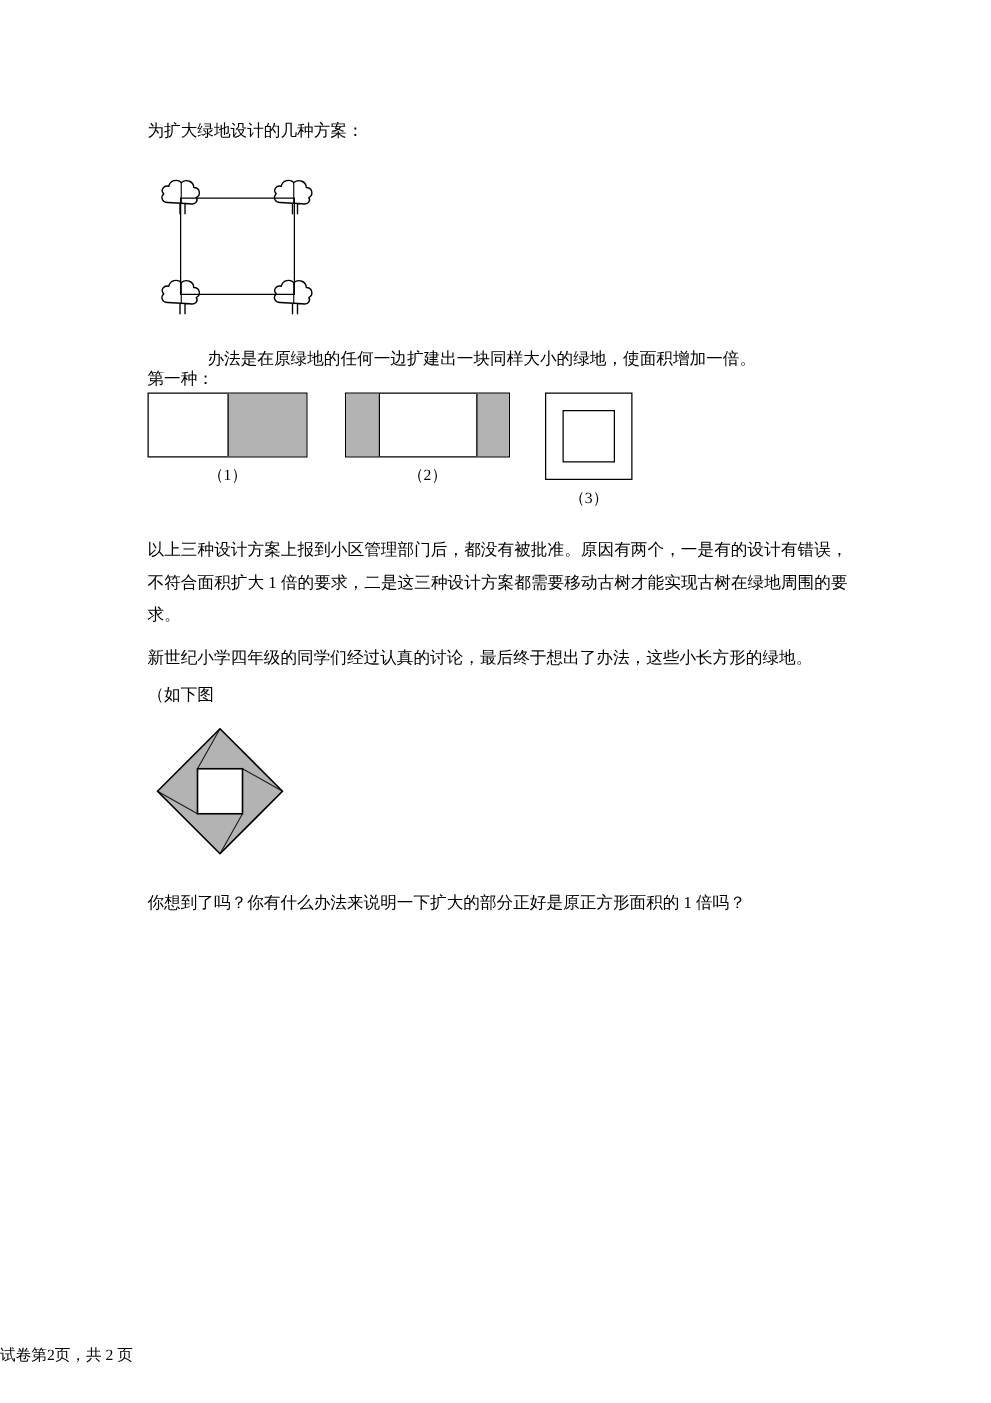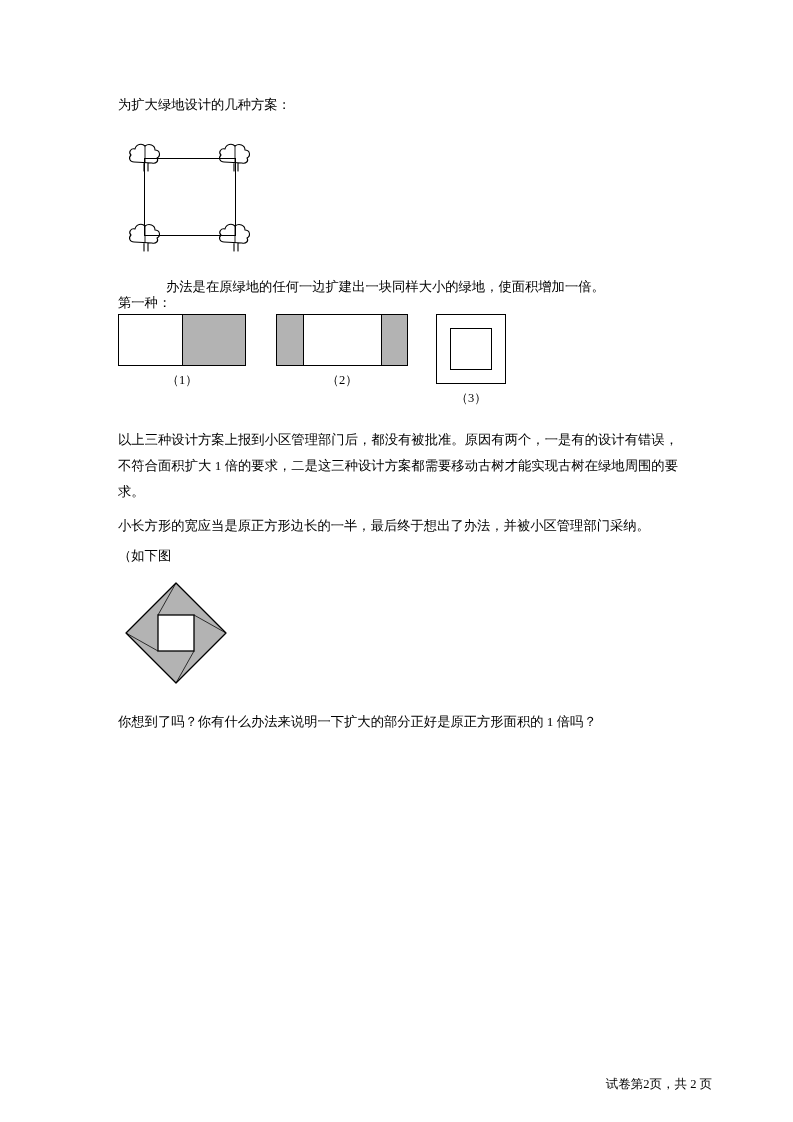--- a/index.html
+++ b/index.html
@@ -135,21 +135,21 @@
     height: 104px;
     margin: 12px 0 14px 6px;
   }
 
   
   .footer {
     position: absolute;
     left: 0;
     top: 1076px;
     width: 712px;
-    text-align: right;
+    text-align: left;
     font-size: 12.5px;
     color: #000;
     font-family: "Liberation Serif", "DejaVu Serif", serif;
   }
 </style>
 </head>
 <body>
 
 <div class="page">
   <div class="content">
@@ -219,21 +219,21 @@
         <div class="box cell-gray">
           <div class="inner"></div>
         </div>
         <div class="cap">（3）</div>
       </div>
 
     </div>
 
     <p class="para" style="margin-top:27px;">以上三种设计方案上报到小区管理部门后，都没有被批准。原因有两个，一是有的设计有错误，不符合面积扩大 1 倍的要求，二是这三种设计方案都需要移动古树才能实现古树在绿地周围的要求。</p>
 
-    <p class="para tight">小长方形的宽应当是原正方形边长的一半，最后终于想出了办法，并被小区管理部门采纳。</p>
+    <p class="para tight">新世纪小学四年级的同学们经过认真的讨论，最后终于想出了办法，这些小长方形的绿地。</p>
 
     <p class="para">（如下图</p>
 
     <div class="diamond-figure">
       <svg width="140" height="104" viewBox="0 0 140 104">
 
         <polygon points="52,2 102,52 52,102 2,52" fill="#b3b3b3" stroke="#000" stroke-width="1.3" stroke-linejoin="round"></polygon>
 
         <rect x="34" y="34" width="36" height="36" fill="#ffffff" stroke="#000" stroke-width="1.3"></rect>
 

